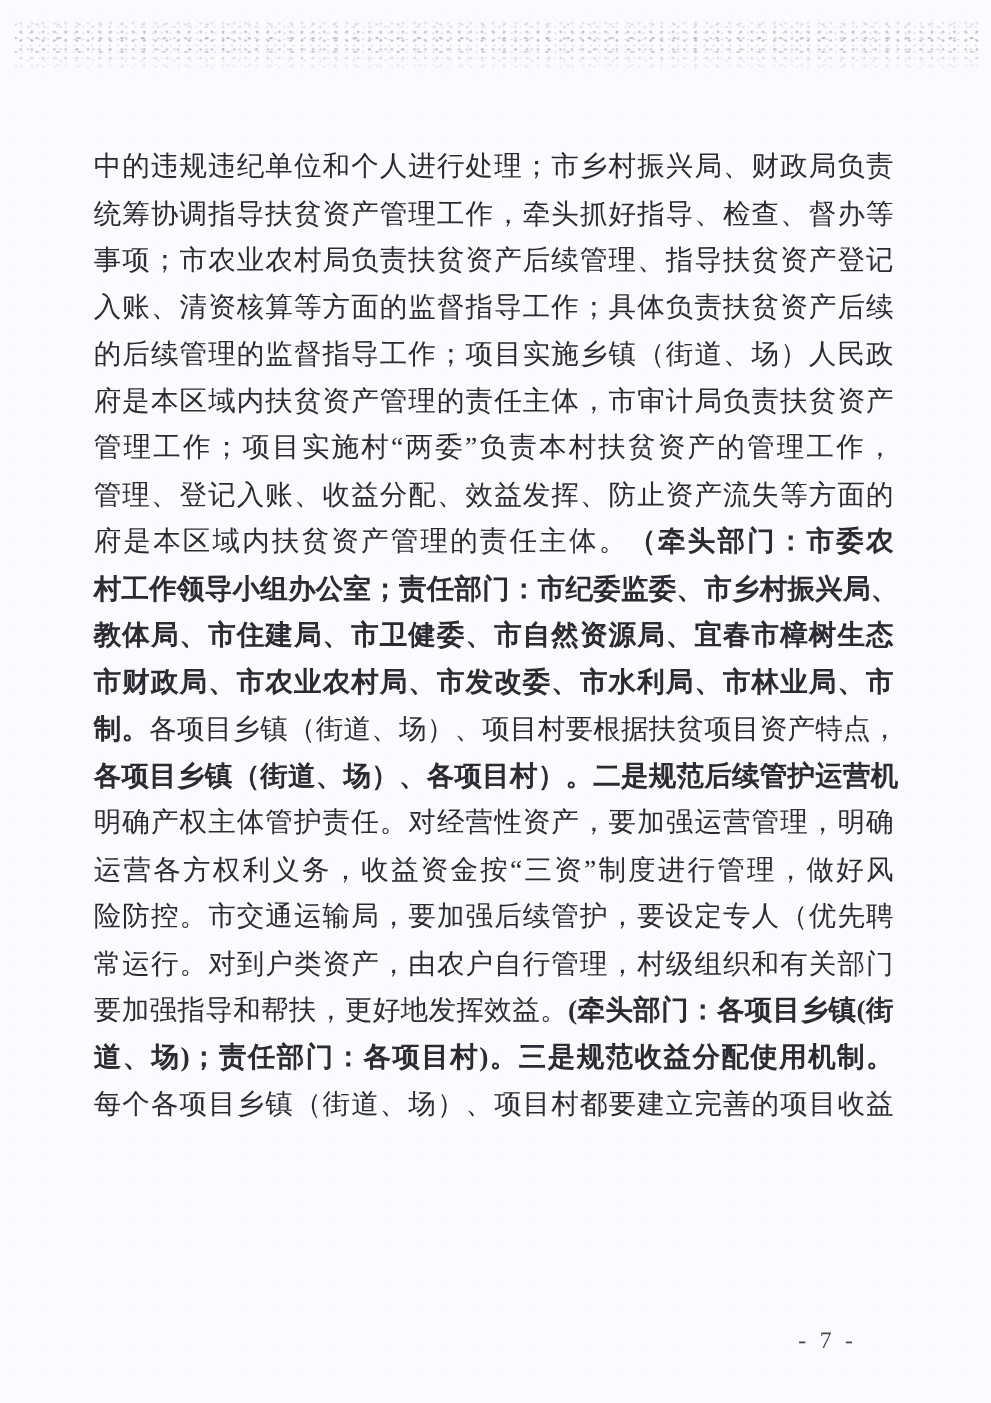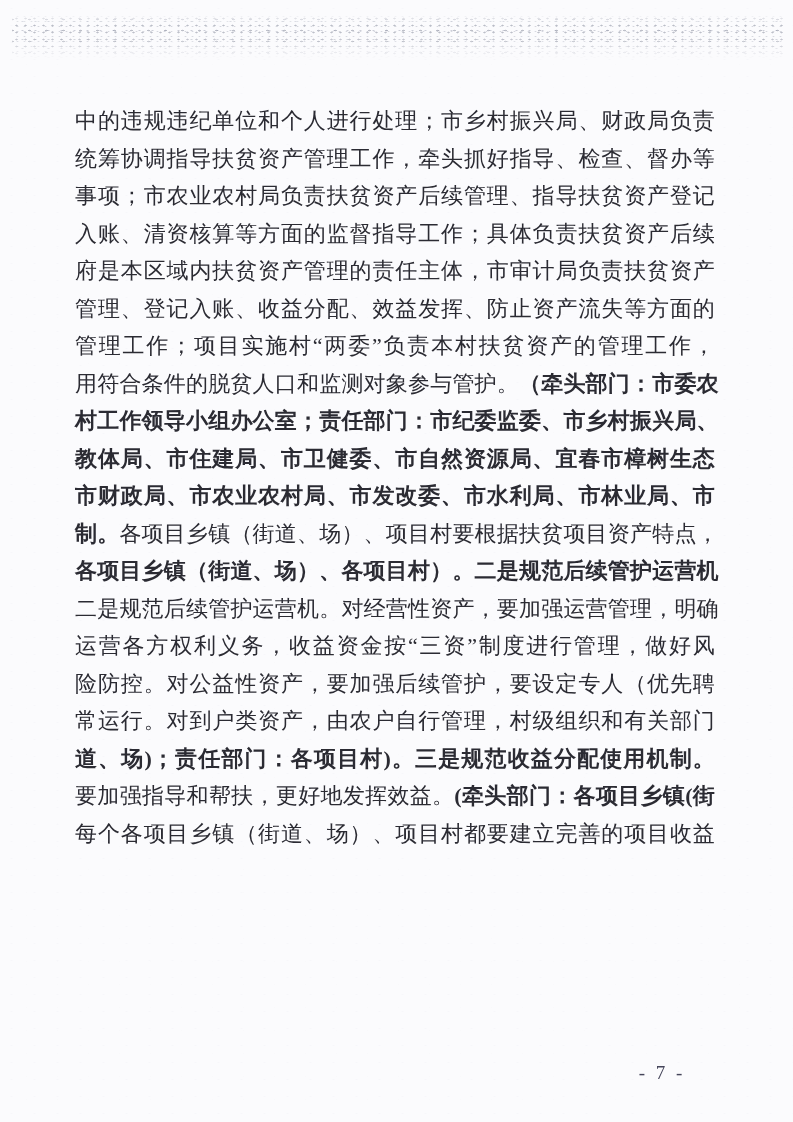--- a/index.html
+++ b/index.html
@@ -34,21 +34,21 @@
       radial-gradient(rgba(86,92,114,.55) 1px, transparent 1.7px),
       radial-gradient(rgba(130,136,155,.45) .6px, transparent 1.2px);
     background-size:9px 7px,13px 9px,17px 11px,7px 5px;
     background-position:0 2px,4px 4px,9px 1px,2px 6px;
     -webkit-mask-image:linear-gradient(to bottom,rgba(0,0,0,0) 0%,rgba(0,0,0,.95) 28%,rgba(0,0,0,.85) 55%,rgba(0,0,0,0) 100%);
     mask-image:linear-gradient(to bottom,rgba(0,0,0,0) 0%,rgba(0,0,0,.95) 28%,rgba(0,0,0,.85) 55%,rgba(0,0,0,0) 100%);
     opacity:.75;
   }
   .text-block{
     position:absolute;
-    left:75px;top:102px;width:640px;
+    left:75px;top:114px;width:640px;
     color:var(--ink);
   }
   .line{
     height:37.5px;
     line-height:37.5px;
     font-size:22px;
     text-align:justify;
     text-align-last:justify;
     text-justify:inter-character;
     white-space:nowrap;
@@ -70,31 +70,32 @@
 <body>
 
 <div class="paper-texture"></div>
 <div class="scan-noise"></div>
 
 <main class="text-block">
     <div class="line"><span class="seg">中的违规违纪单位和个人进行处理；市乡村振兴局、财政局负责</span></div>
     <div class="line"><span class="seg">统筹协调指导扶贫资产管理工作，牵头抓好指导、检查、督办等</span></div>
     <div class="line"><span class="seg">事项；市农业农村局负责扶贫资产后续管理、指导扶贫资产登记</span></div>
     <div class="line"><span class="seg">入账、清资核算等方面的监督指导工作；具体负责扶贫资产后续</span></div>
+    <div class="line"><span class="seg">的后续管理的监督指导工作；项目实施乡镇（街道、场）人民政</span></div>
     <div class="line"><span class="seg">府是本区域内扶贫资产管理的责任主体，市审计局负责扶贫资产</span></div>
+    <div class="line"><span class="seg">管理工作；项目实施村“两委”负责本村扶贫资产的管理工作，</span></div>
     <div class="line"><span class="seg">管理、登记入账、收益分配、效益发挥、防止资产流失等方面的</span></div>
-    <div class="line"><span class="seg">管理工作；项目实施村“两委”负责本村扶贫资产的管理工作，</span></div>
-    <div class="line"><span class="seg">用符合条件的脱贫人口和监测对象参与管护。</span><span class="seg bold">（牵头部门：市委农</span></div>
+    <div class="line"><span class="seg">府是本区域内扶贫资产管理的责任主体。</span><span class="seg bold">（牵头部门：市委农</span></div>
     <div class="line"><span class="seg bold">村工作领导小组办公室；责任部门：市纪委监委、市乡村振兴局、</span></div>
     <div class="line"><span class="seg bold">教体局、市住建局、市卫健委、市自然资源局、宜春市樟树生态</span></div>
     <div class="line"><span class="seg bold">市财政局、市农业农村局、市发改委、市水利局、市林业局、市</span></div>
     <div class="line"><span class="seg bold">制。</span><span class="seg">各项目乡镇（街道、场）、项目村要根据扶贫项目资产特点，</span></div>
     <div class="line"><span class="seg bold">各项目乡镇（街道、场）、各项目村）。二是规范后续管护运营机</span></div>
-    <div class="line"><span class="seg">二是规范后续管护运营机。对经营性资产，要加强运营管理，明确</span></div>
+    <div class="line"><span class="seg">明确产权主体管护责任。对经营性资产，要加强运营管理，明确</span></div>
     <div class="line"><span class="seg">运营各方权利义务，收益资金按“三资”制度进行管理，做好风</span></div>
-    <div class="line"><span class="seg">险防控。对公益性资产，要加强后续管护，要设定专人（优先聘</span></div>
+    <div class="line"><span class="seg">险防控。市交通运输局，要加强后续管护，要设定专人（优先聘</span></div>
     <div class="line"><span class="seg">常运行。对到户类资产，由农户自行管理，村级组织和有关部门</span></div>
+    <div class="line"><span class="seg">要加强指导和帮扶，更好地发挥效益。</span><span class="seg bold">(牵头部门：各项目乡镇(街</span></div>
     <div class="line"><span class="seg bold">道、场)；责任部门：各项目村)。三是规范收益分配使用机制。</span></div>
-    <div class="line"><span class="seg">要加强指导和帮扶，更好地发挥效益。</span><span class="seg bold">(牵头部门：各项目乡镇(街</span></div>
     <div class="line"><span class="seg">每个各项目乡镇（街道、场）、项目村都要建立完善的项目收益</span></div>
   </main>
 
 <div class="page-number">- 7 -</div>
 
 </body></html>

